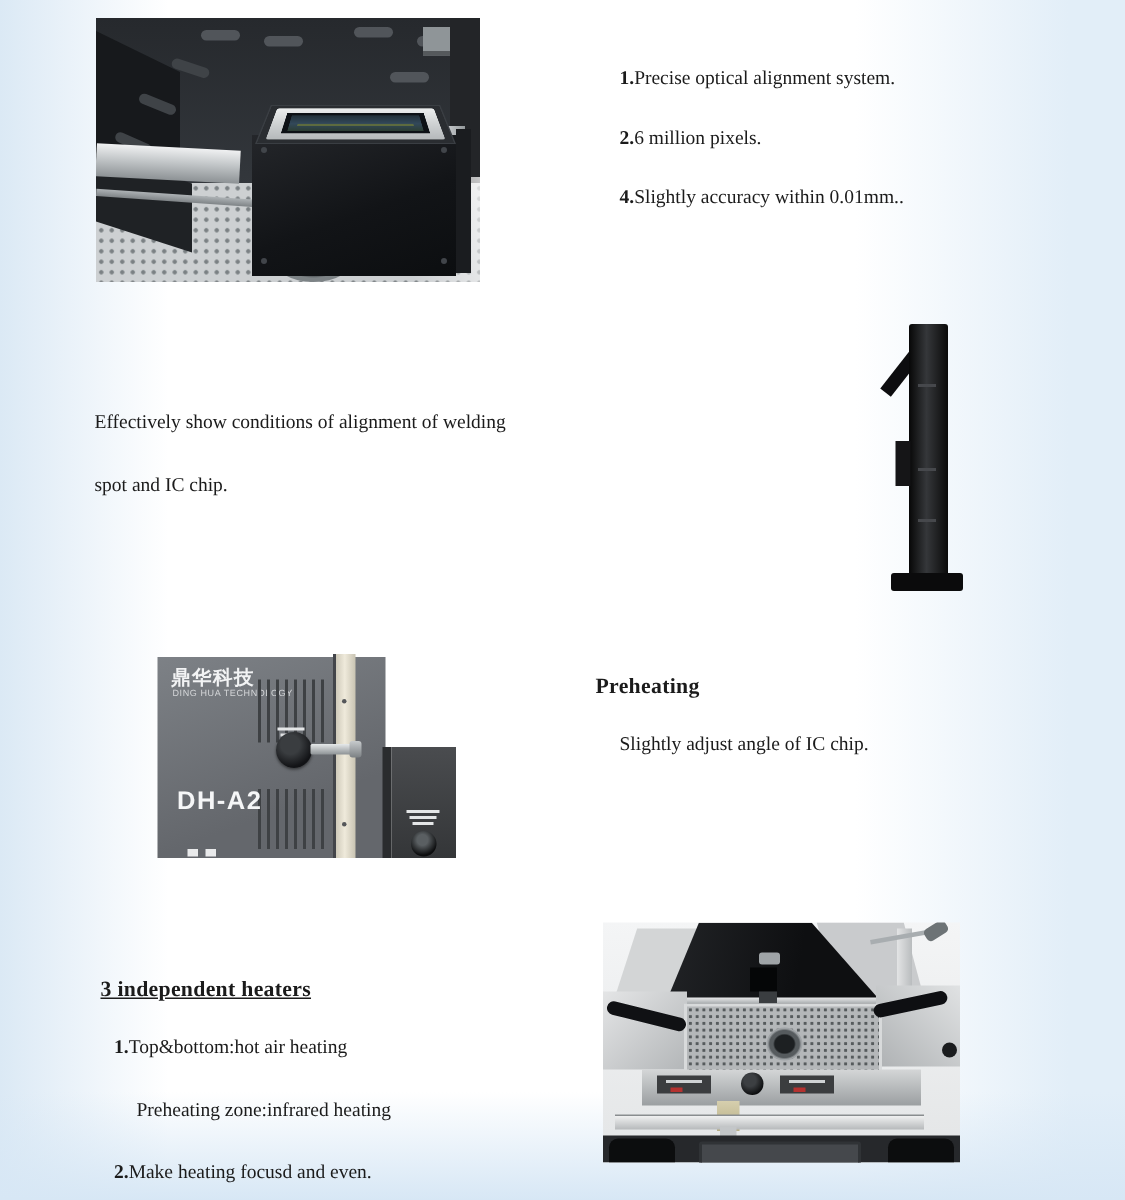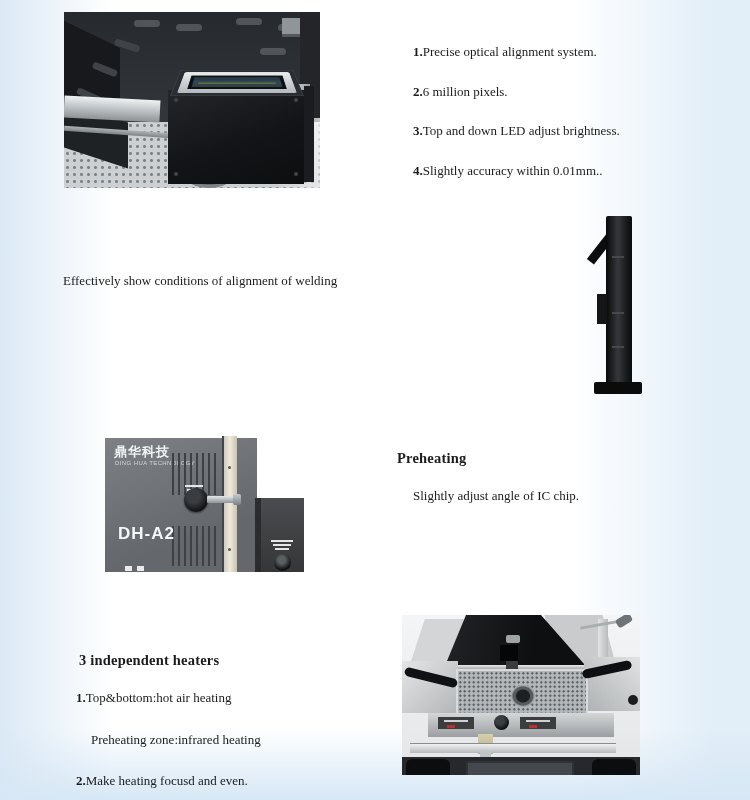--- a/index.html
+++ b/index.html
@@ -205,27 +205,27 @@
           <div class="cam-band"></div>
         </div>
       </div>
     </div>
   </div>
 </div>
 
 <div class="feat" style="left:397px;top:24px;width:335px;">
   <p><b>1.</b><span>Precise optical alignment system.</span></p>
   <p><b>2.</b><span>6 million pixels.</span></p>
-  <p><b>3.</b><span>Top and down LED adjust brightness.</span></p>
   <p><b>4.</b><span>Slightly accuracy within 0.01mm..</span></p>
 </div>
 
 <div class="feat" style="left:47px;top:252px;width:350px;">
   <div class="wide">
     <p>Effectively show conditions of alignment of welding</p>
+    <p>spot and IC chip.</p>
   </div>
 </div>
 
 <div class="abs" id="photo-monitor">
   <div class="mon-diag"></div>
   <div class="mon-arm">
     <div class="arm-line" style="top:40px;"></div>
     <div class="arm-line" style="top:96px;"></div>
     <div class="arm-line" style="top:130px;"></div>
   </div>
@@ -262,21 +262,21 @@
 </div>
 
 <div class="feat" style="left:397px;top:450px;width:335px;">
   <h3>Preheating</h3>
   <div class="wide">
     <p>Slightly adjust angle of IC chip.</p>
   </div>
 </div>
 
 <div class="feat" style="left:60px;top:652px;width:340px;">
-  <h3 style="margin-left:19px;">3 independent heaters</h3>
+  <h3 style="margin-left:7px;text-decoration:underline;">3 independent heaters</h3>
   <div class="wide">
     <p><b>1.</b><span>Top&amp;bottom:hot air heating</span></p>
     <p class="indent"><span>Preheating zone:infrared heating</span></p>
     <p><b>2.</b><span>Make heating focusd and even.</span></p>
   </div>
 </div>
 
 <div class="abs" id="photo-machine">
   <div class="m-sideL"></div>
   <div class="m-sideR"></div>

